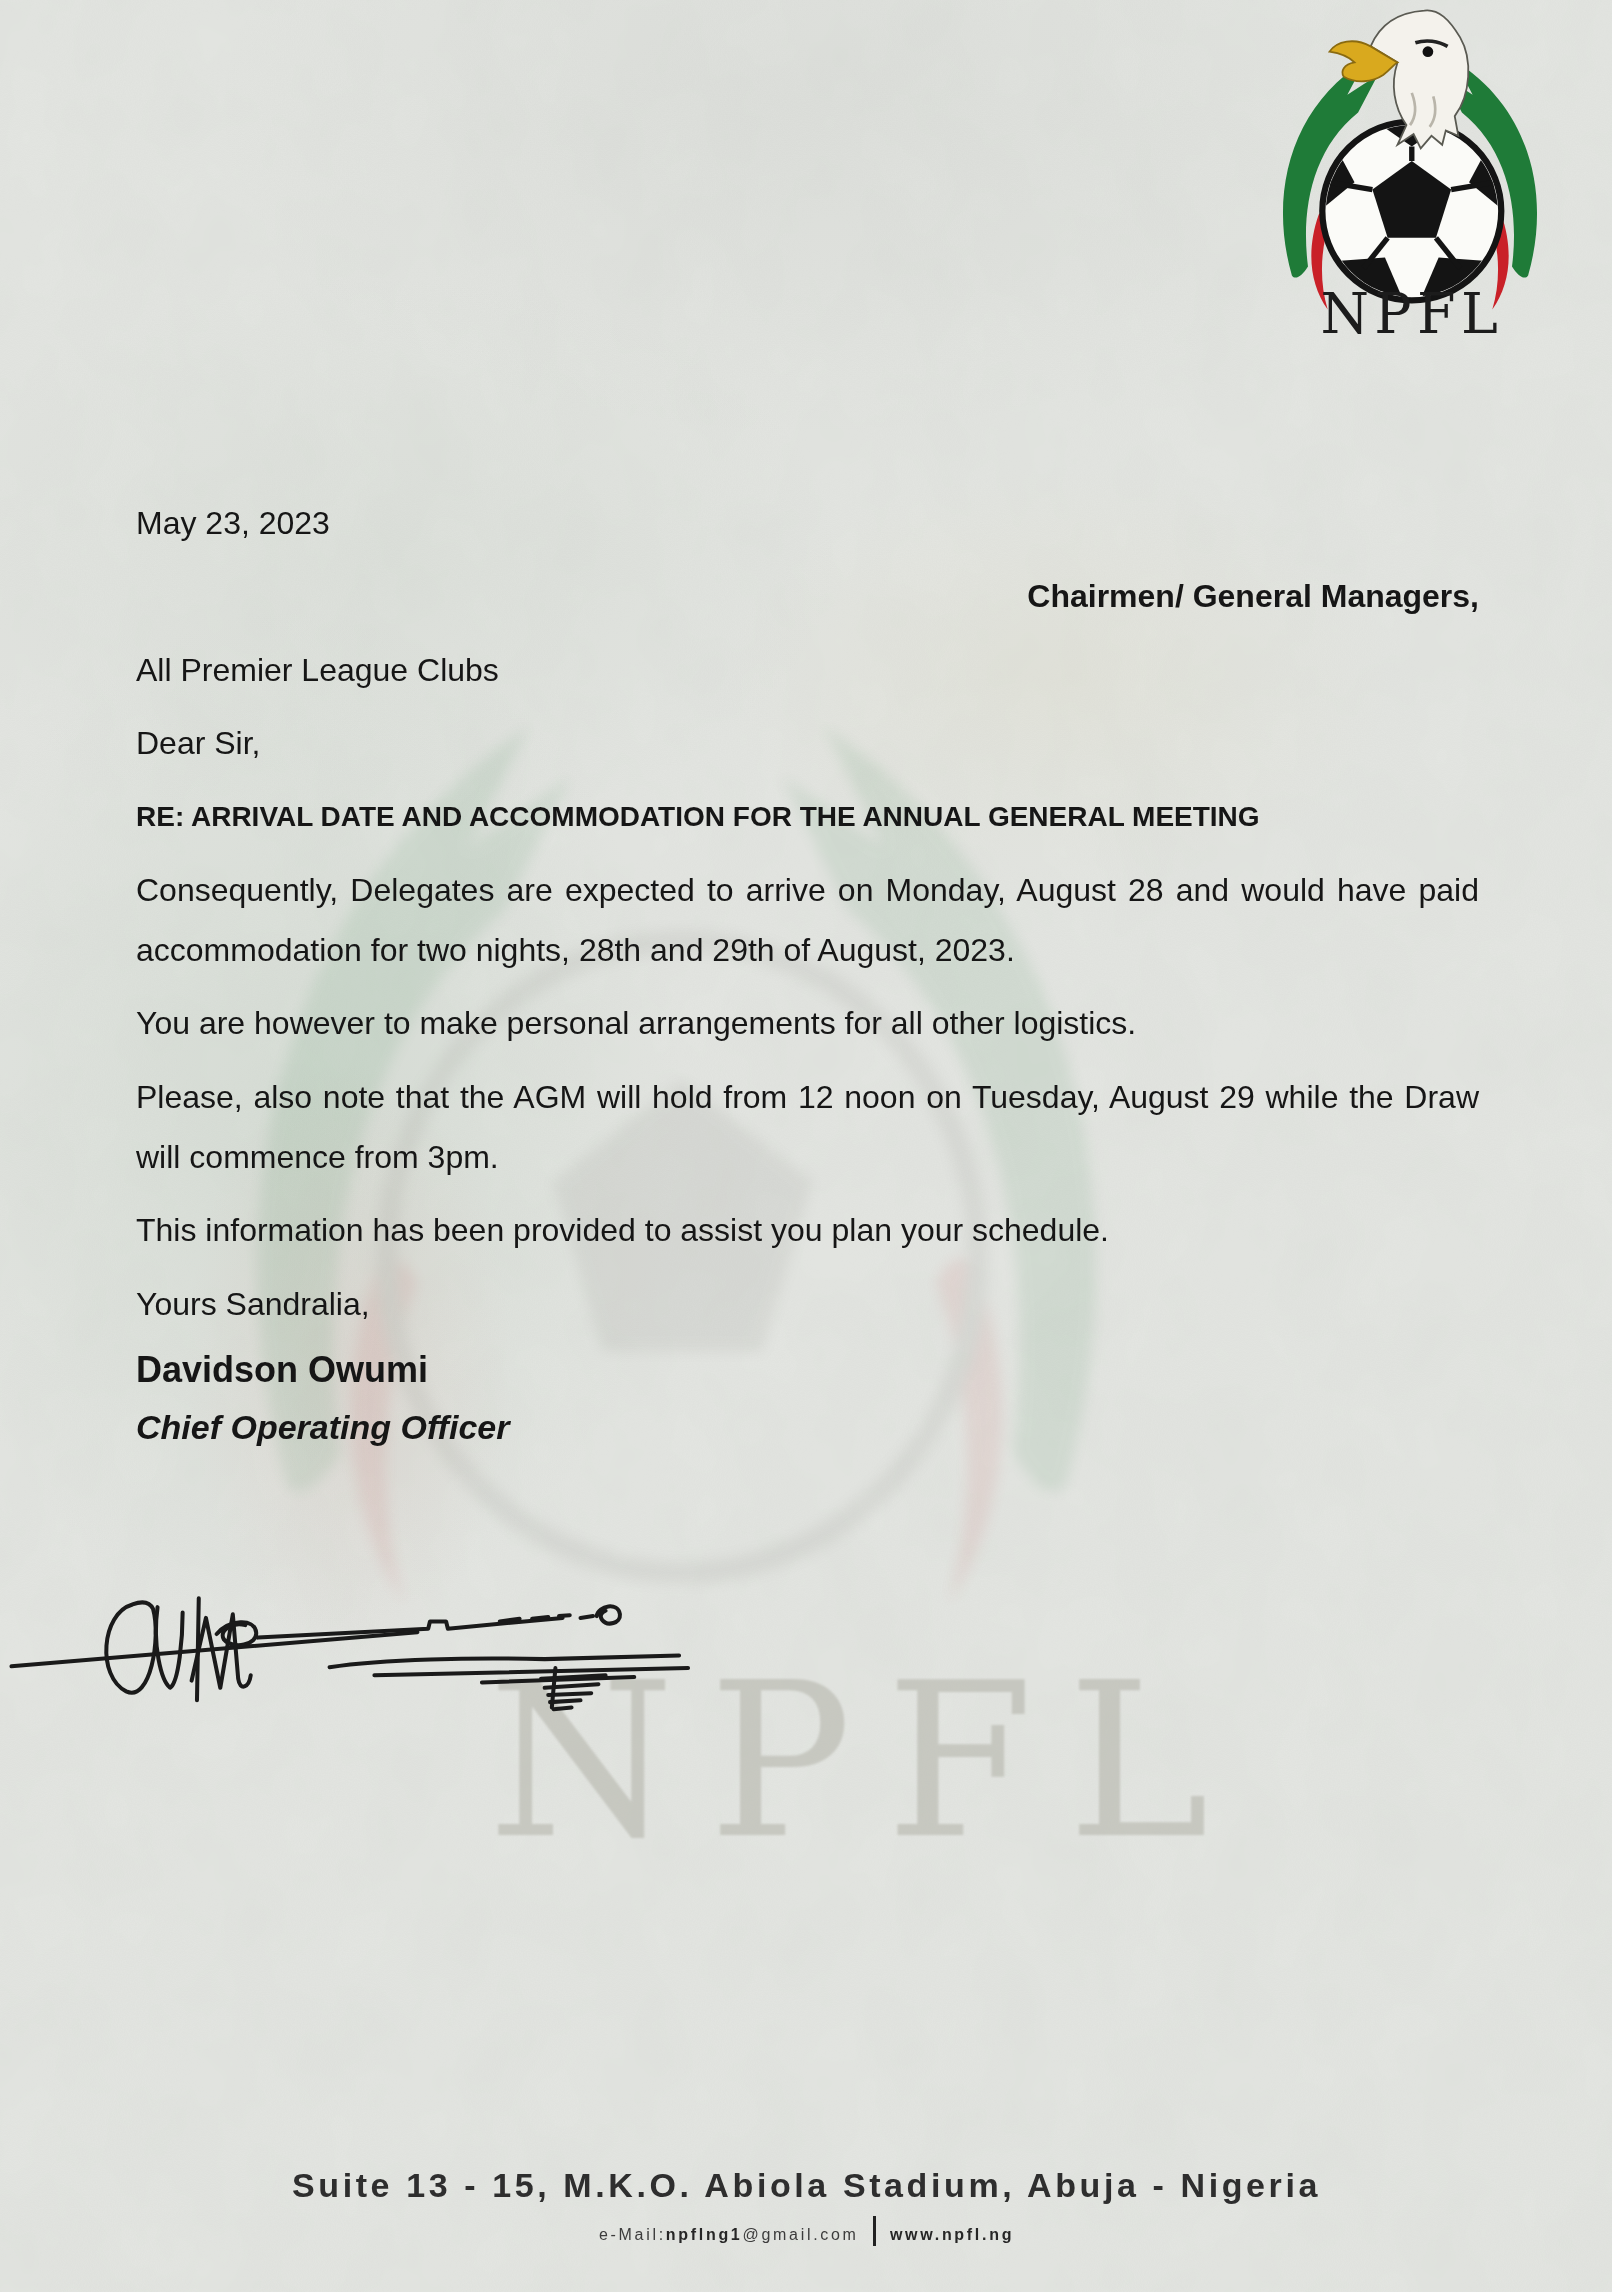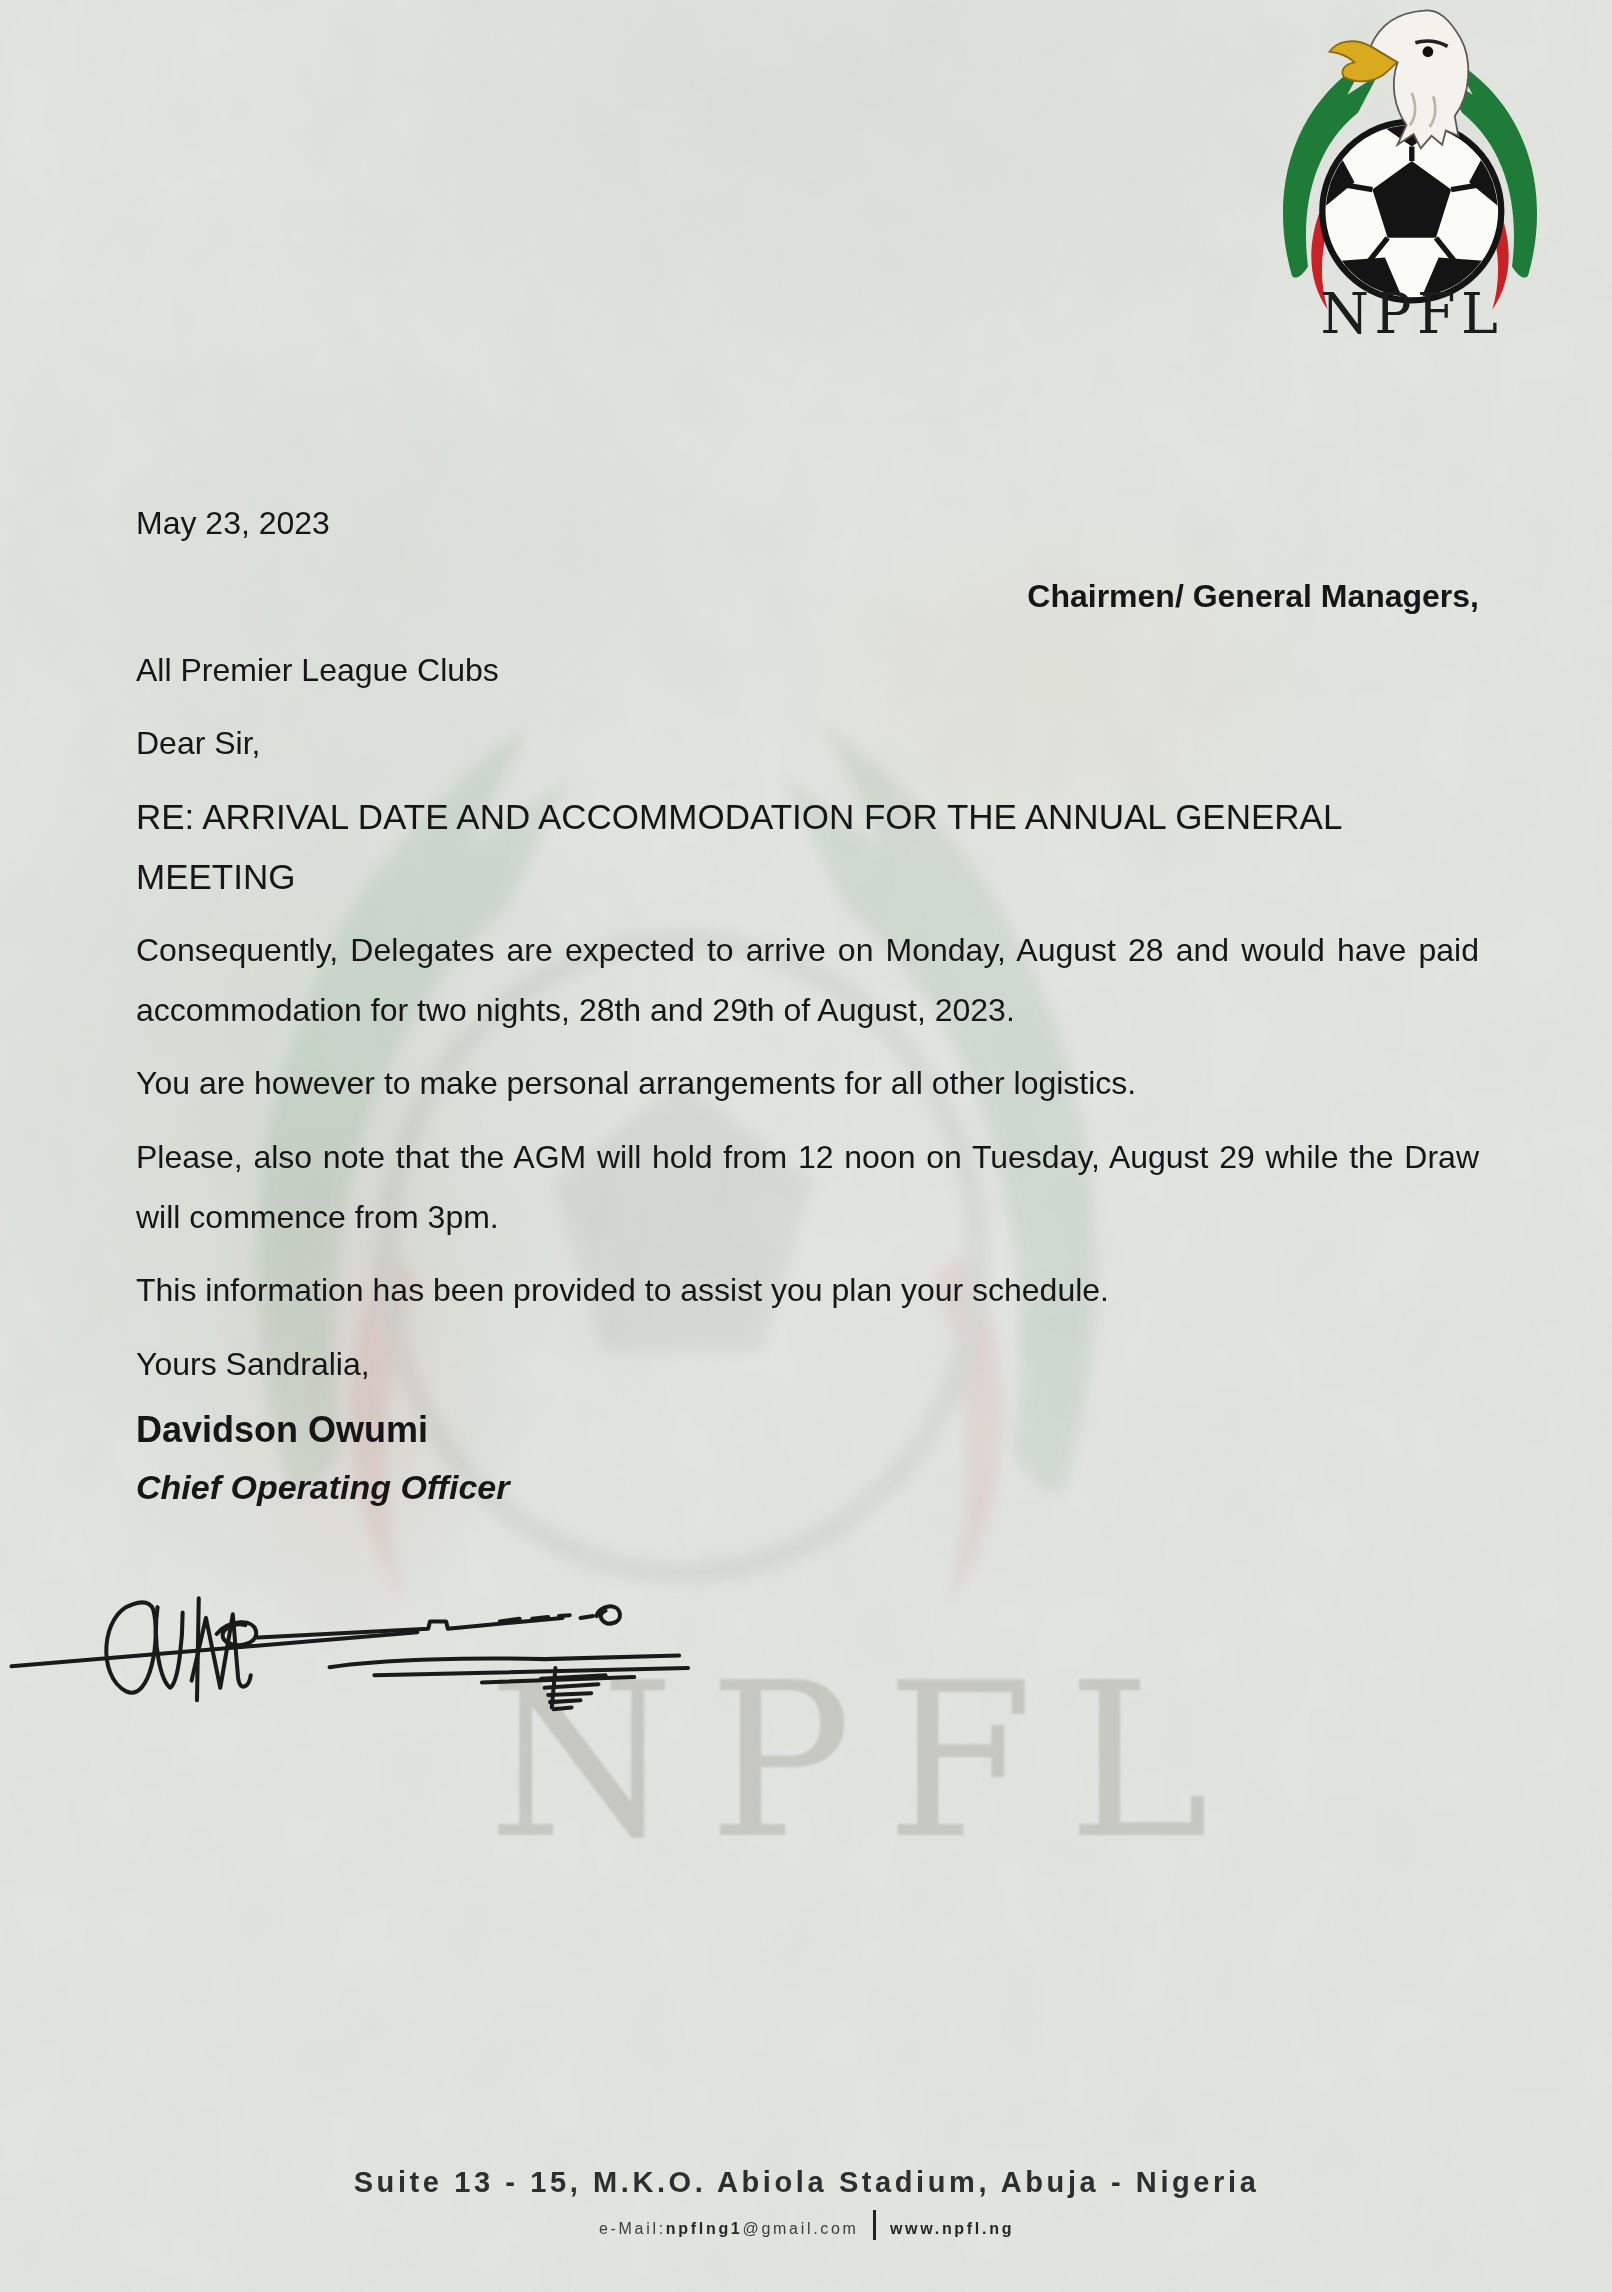--- a/index.html
+++ b/index.html
@@ -26,28 +26,28 @@
     letter-spacing:34px;color:#b2b2a8;opacity:0.55;filter:blur(0.9px);
   }
   .header-logo{position:absolute;left:1213px;top:7.2px;width:394px;height:340px;}
   .content{
     position:absolute;left:136px;top:493px;width:1343px;
     font-size:32px;line-height:60px;
   }
   .content p{margin:0 0 13.4px 0;}
   .date{margin:0 0 101px 0;}
   .addr1{font-weight:bold;text-align:right;}
-  .subject{font-weight:normal;font-size:35px;}
+  .subject{font-weight:bold;font-size:28px;}
   .para{text-align:justify;}
   .closing{margin:0 0 89px 0;}
   .signer-name{font-weight:bold;font-size:36px;line-height:45px;margin:0 0 3.6px 0;}
   .signer-title{font-weight:bold;font-style:italic;font-size:34px;line-height:45px;margin:0;}
   .signature{position:absolute;left:7.2px;top:1582px;width:690px;height:139px;}
   .footer{position:absolute;left:0;top:2166px;width:1613px;text-align:center;}
-  .f1{font-weight:bold;font-size:29px;letter-spacing:3.6px;color:#2e2e2e;margin:0 0 10.7px 0;}
+  .f1{font-weight:bold;font-size:34px;letter-spacing:3.6px;color:#2e2e2e;margin:0 0 10.7px 0;}
   .f2{font-size:16px;letter-spacing:2.7px;color:#3c3c3c;}
   .f2 .b{font-weight:bold;color:#262626;}
   .vbar{display:inline-block;width:2.7px;height:30px;background:#222;margin:0 14.3px;vertical-align:-6.3px;}
 </style>
 </head>
 <body>
 
 <svg class="layer" width="1613" height="2293" viewBox="0 0 1801 2560">
   <filter id="grainF">
     <feTurbulence type="fractalNoise" baseFrequency="0.9" numOctaves="2" seed="7" result="n"></feTurbulence>

